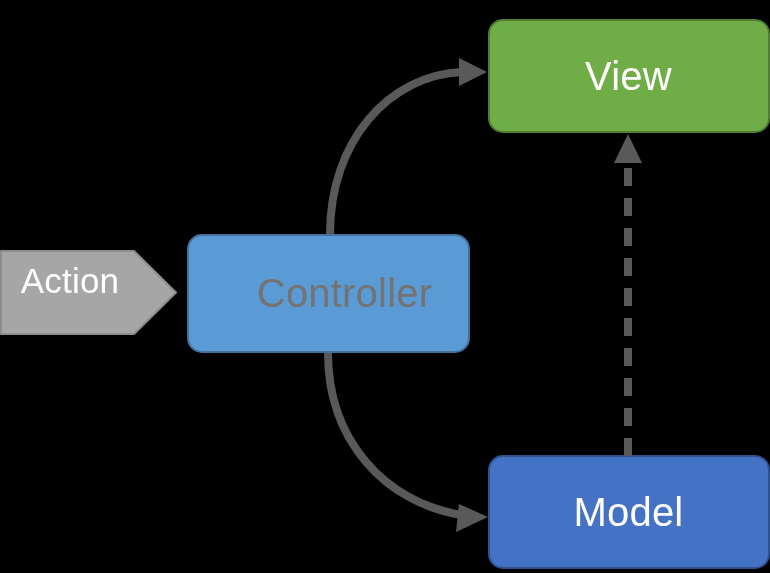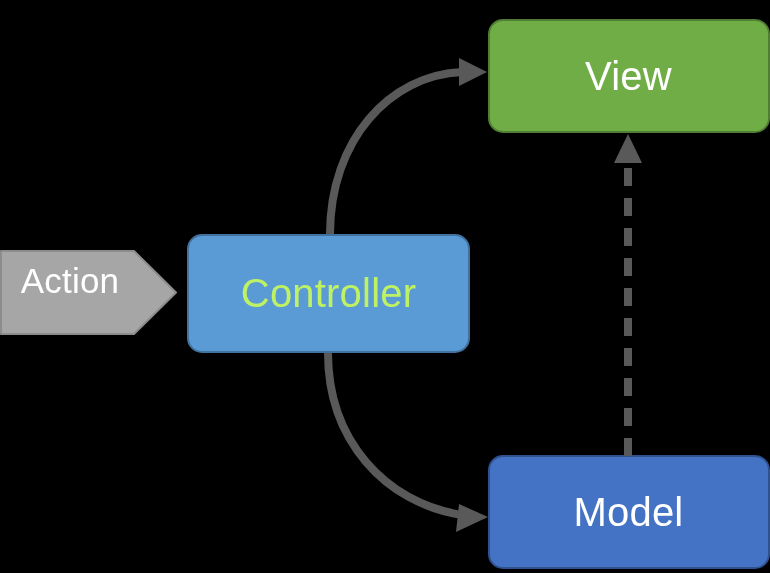--- a/index.html
+++ b/index.html
@@ -85,19 +85,19 @@
     <path id="conn-cm-line" d="M 328 353 C 328 440 385 503 462 515" fill="none" stroke="#595959" stroke-width="8" stroke-linecap="butt"></path>
     <path id="conn-cm-head" d="M 488 517 L 459 504 L 456 532 Z" fill="#595959"></path>
 
     <line id="conn-mv-line" x1="628" y1="456" x2="628" y2="162" stroke="#595959" stroke-width="8" stroke-dasharray="18 12"></line>
     <path id="conn-mv-head" d="M 628 134 L 614 163 L 642 163 Z" fill="#595959"></path>
 
   </svg>
 
   <div class="node-label" id="action-label" style="color: rgb(255, 255, 255);">Action</div>
 
-  <div class="node-label" id="controller-label" style="color: #bef264;">Controller</div>
+  <div class="node-label" id="controller-label" style="color: #737373; padding-left: 16px;">Controller</div>
 
   <div class="node-label" id="view-label" style="color: rgb(255, 255, 255);">View</div>
 
   <div class="node-label" id="model-label" style="color: rgb(255, 255, 255);">Model</div>
 
 </div>
 
 </body></html>

